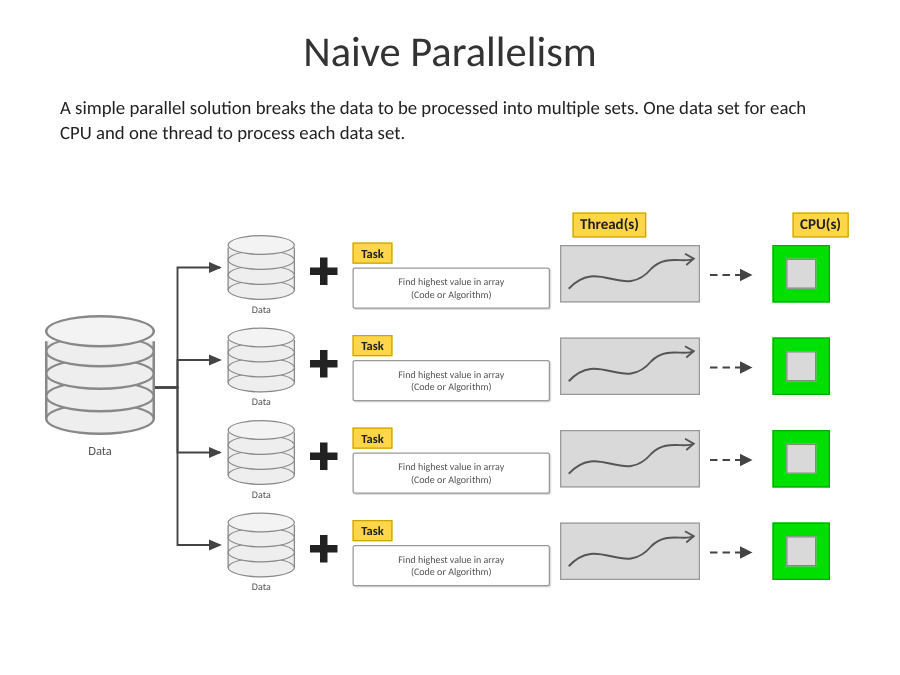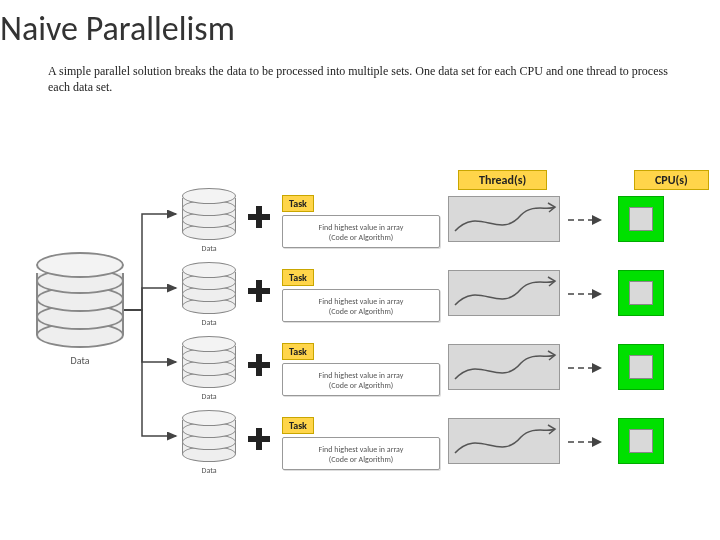--- a/index.html
+++ b/index.html
@@ -6,31 +6,30 @@
   body {
     margin: 0;
     width: 720px;
     height: 540px;
     background: #fff;
     font-family: Calibri, Arial, sans-serif;
     position: relative;
     overflow: hidden;
   }
   .title {
-    text-align: left;
+    text-align: center;
     font-size: 34px;
-    margin-top: 8px;
+    margin-top: 22px;
     color: #333;
   }
   .desc {
     margin: 14px 48px 0 48px;
-    font-size: 12px;
+    font-size: 15px;
     line-height: 1.35;
     color: #222;
-    font-family: Liberation Serif, serif;
   }
   .canvas {
     position: absolute;
     left: 0; top: 170px;
     width: 720px; height: 370px;
   }
   
   .bigcyl {
     position: absolute;
     left: 36px; top: 90px;
@@ -127,21 +126,21 @@
     border: 1.5px solid #888;
   }
 
   
   .hdrlabel {
     position: absolute;
     background: #ffd54a;
     border: 1px solid #c9a600;
     font-size: 12px;
     font-weight: 600;
-    padding: 2px 20px;
+    padding: 2px 5px;
     color: #222;
   }
 
   
   .arrowsvg { position: absolute; }
 
   
   .fork { position: absolute; }
 </style>
 </head>

